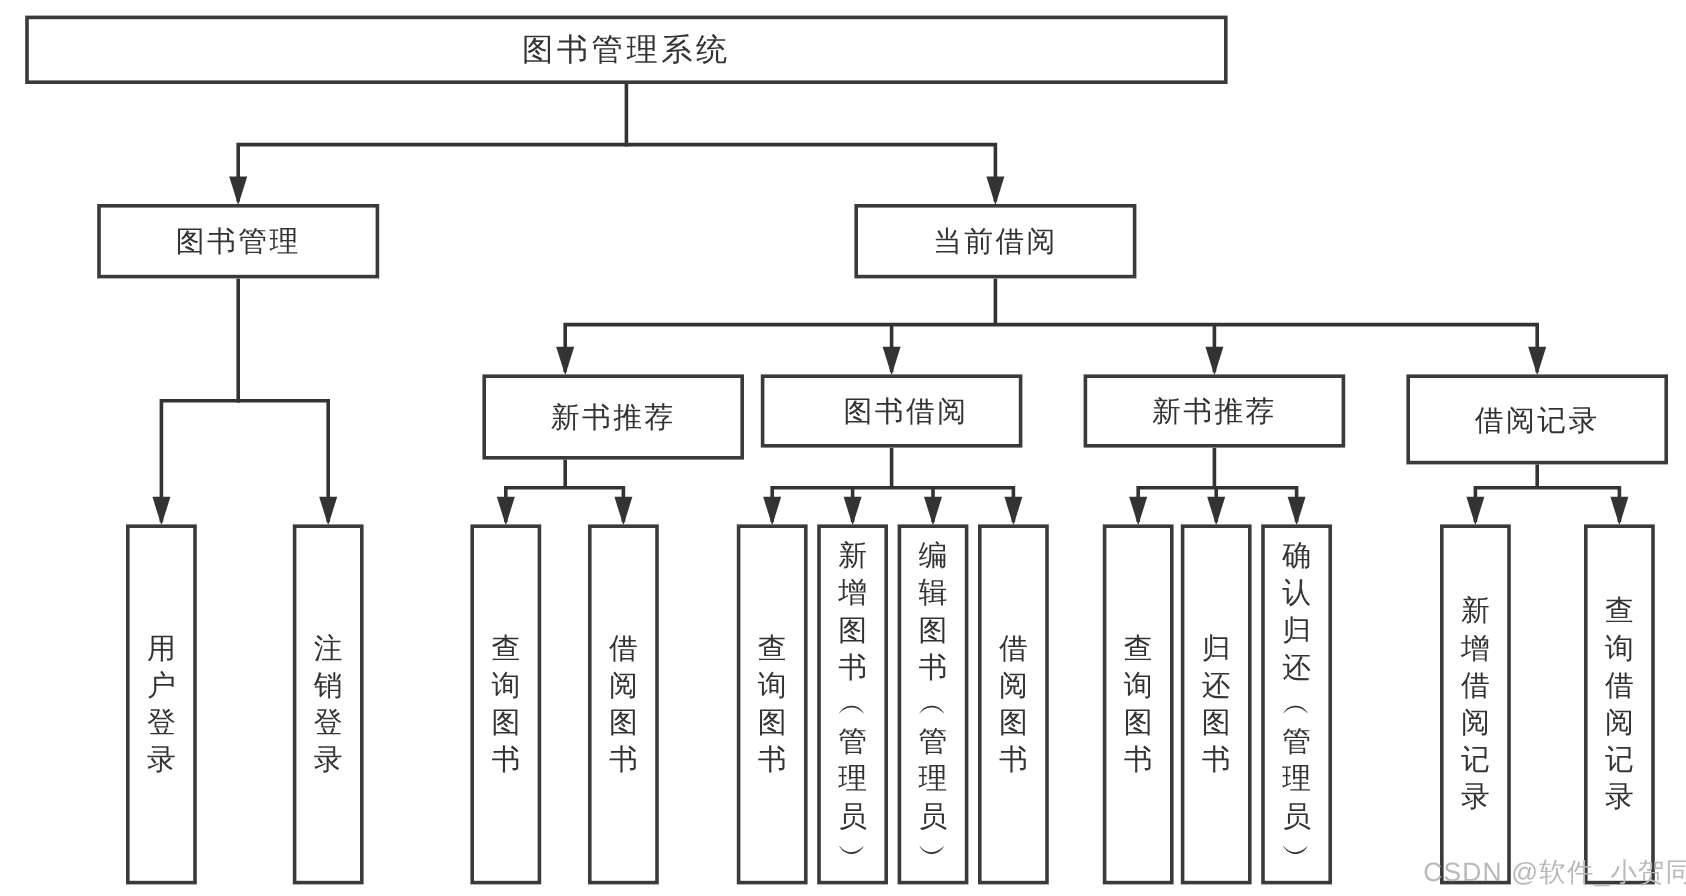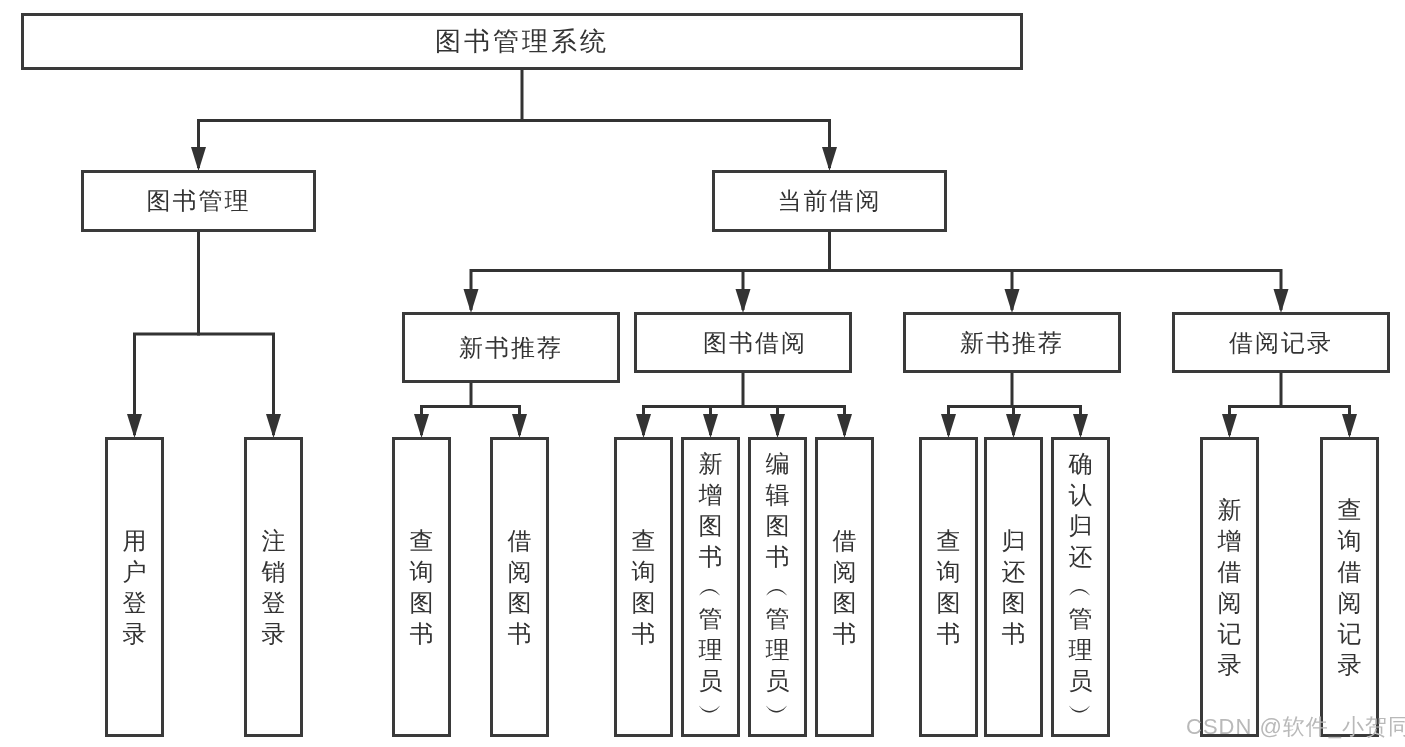--- a/index.html
+++ b/index.html
@@ -128,21 +128,21 @@
 
   <div class="box lvl" style="left:362px; top:312px; width:218px; height:71px;margin-left:40px;">
     <span>新书推荐</span>
   </div>
   <div class="box lvl" style="left:634px; top:312px; width:218px; height:61px;padding-left:24px;">
     <span>图书借阅</span>
   </div>
   <div class="box lvl" style="left:903px; top:312px; width:218px; height:61px;">
     <span>新书推荐</span>
   </div>
-  <div class="box lvl" style="left:1172px; top:312px; width:218px; height:61px;">
+  <div class="box lvl" style="left:1172px; top:312px; width:218px; height:75px;">
     <span>借阅记录</span>
   </div>
 
   <div class="box leaf" style="left:105px;">
     <div class="vlabel">
         <span>用</span>
         <span>户</span>
         <span>登</span>
         <span>录</span>
       </div>

